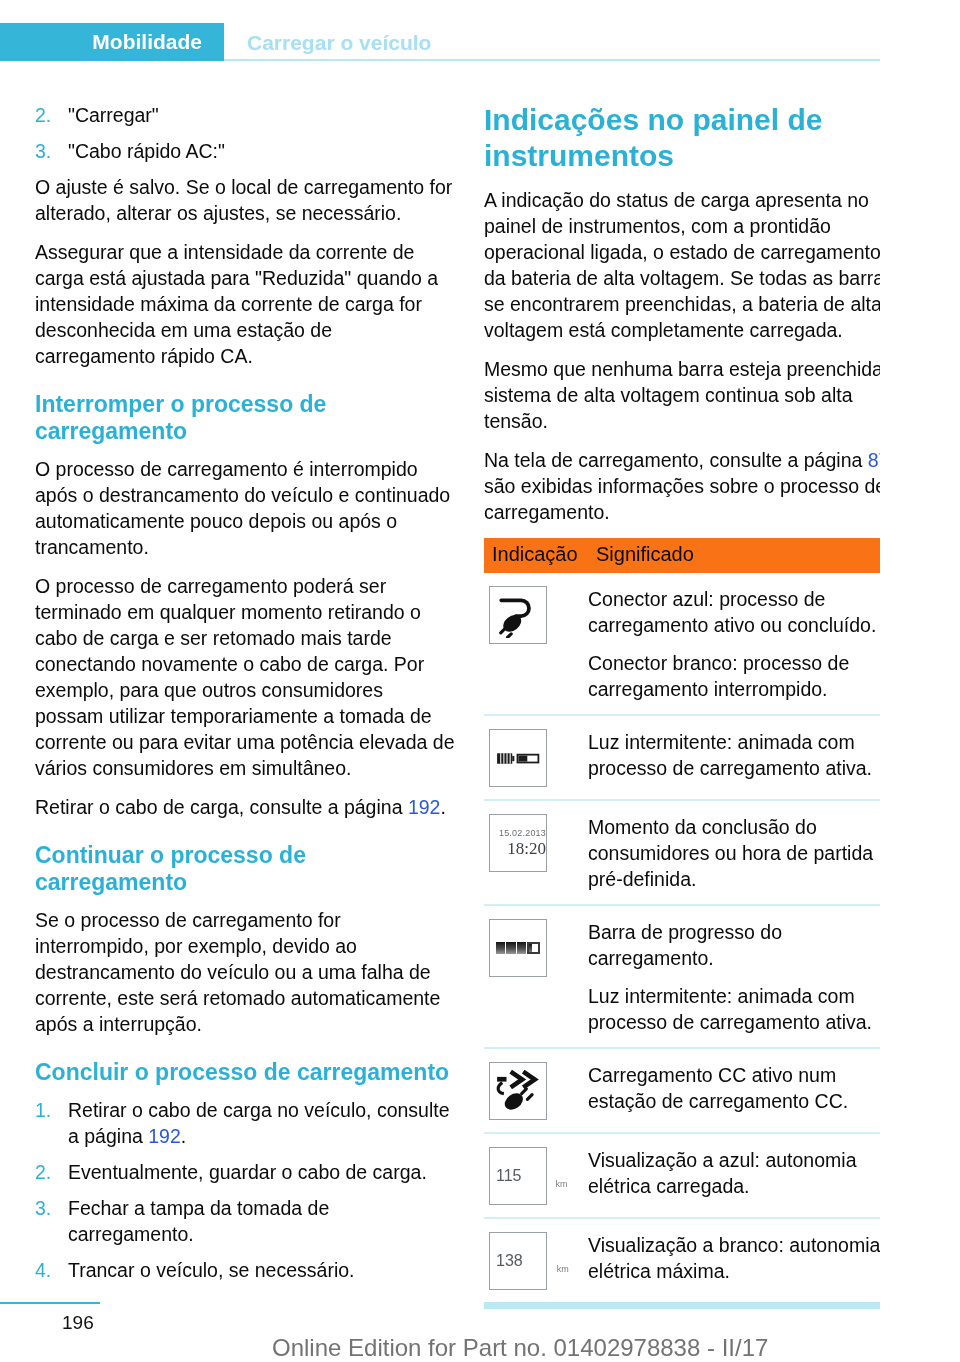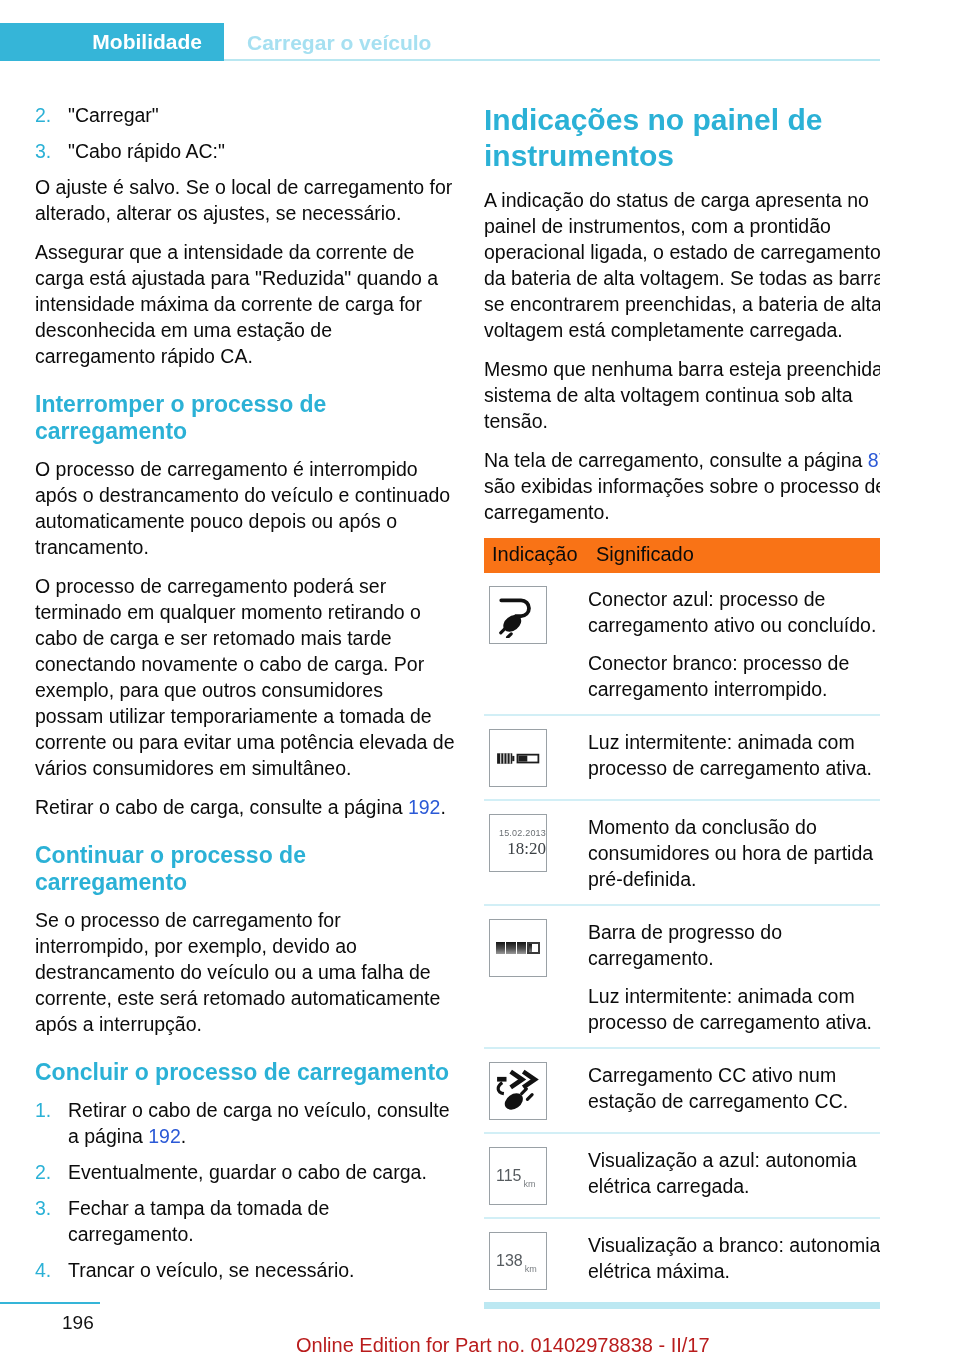--- a/index.html
+++ b/index.html
@@ -35,34 +35,34 @@
   .t-row + .t-row { border-top:2px solid #d2eff6; }
   .t-row p { font-size:19.5px; line-height:26px; margin:0; }
   .t-row p + p { margin-top:12px; }
   .t-bottom { height:7px; background:#bce8f2; }
 
   .icon-box { width:58px; height:58px; border:1px solid #9aa1a6; background:#fff;
               margin-left:5px; display:flex; align-items:center; justify-content:center; }
   .dt-box { flex-direction:column; align-items:flex-end; padding-left:5px; }
   .dt-date { font-size:9px; color:#6a6f73; line-height:11px; letter-spacing:0.2px; }
   .dt-time { font-size:17px; color:#3c4145; line-height:19px;font-family:Liberation Serif, serif; }
-  .range-box { align-items:center; justify-content:flex-start; padding-left:6px; }
+  .range-box { align-items:center; justify-content:flex-start; padding-left:6px;gap:32px; }
   .range-val { font-size:16px; color:#565b5f; }
   .range-unit { font-size:9px; color:#7a7f83; margin-left:2px; margin-top:16px; }
 
   .pbar { display:flex; width:44px; height:12px; gap:1px; }
   .pbar .seg { flex:1; background:linear-gradient(180deg,#141414 0%,#4e4e4e 55%,#9a9a9a 100%); }
   .pbar .seg.empty { background:#fff; border:2px solid #3a3a3a; position:relative; }
   .pbar .seg.empty::before { content:""; position:absolute; left:0; top:0; bottom:0; width:32%;
               background:linear-gradient(180deg,#141414,#777); }
 
   
   .foot-rule { position:absolute; left:0; top:1302px; width:100px; height:2px; background:#35b5d8; }
   .page-num { position:absolute; left:62px; top:1312px; font-size:19px; color:#111; }
-  .edition { position:absolute; left:272px; top:1334px; font-size:20px; color:#b91c1c; white-space:nowrap;margin-left:24px; }
+  .edition { position:absolute; left:272px; top:1334px; font-size:24px; color:#737373; white-space:nowrap; }
   .watermark { position:absolute; left:668px; top:1327px; font-size:27px; color:#b3b6b8; white-space:nowrap; opacity:.92; }
 </style>
 </head>
 <body>
 
 <div class="page">
 
   <div class="hdr-tab">
     <span>Mobilidade</span>
   </div>

